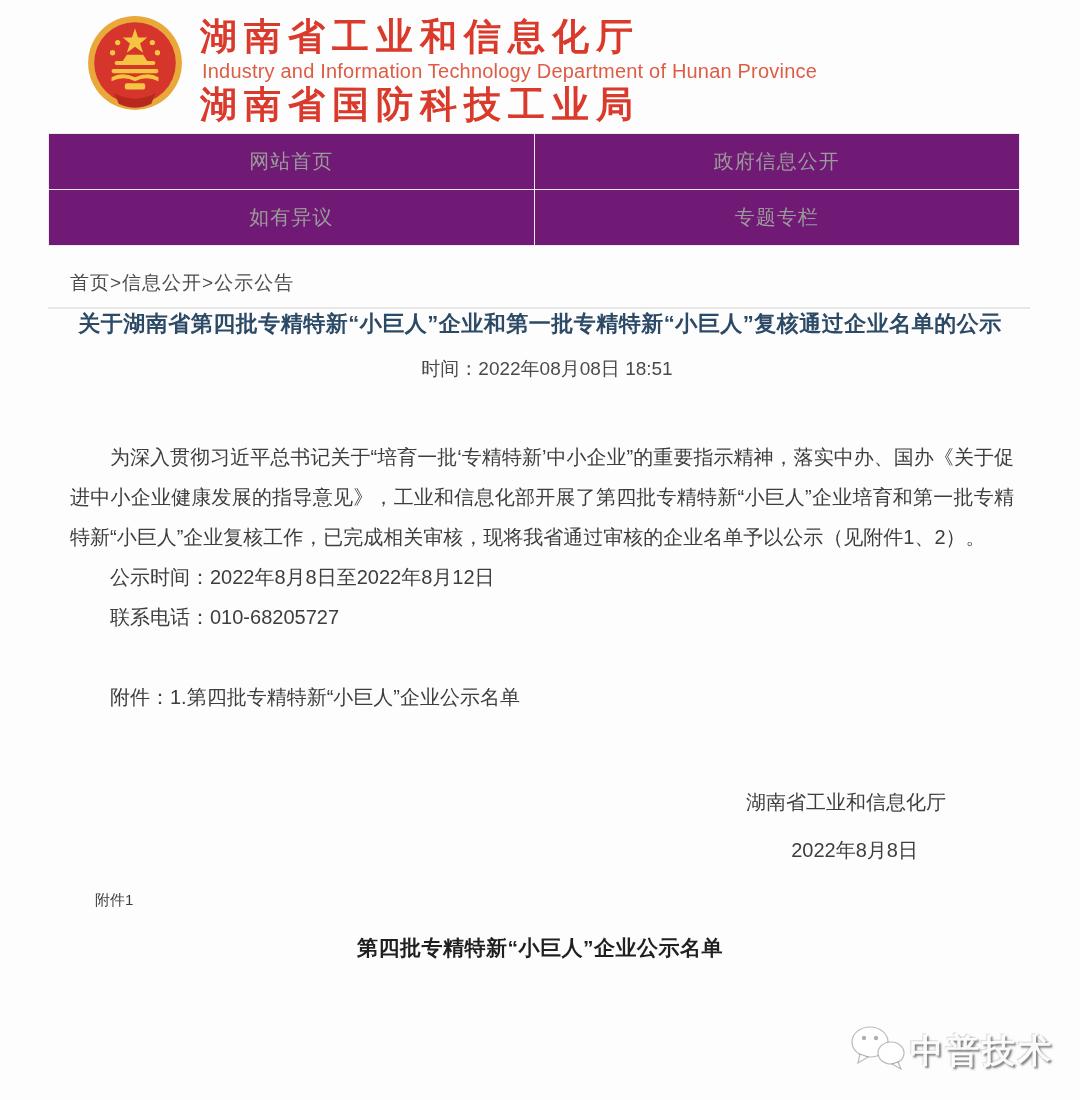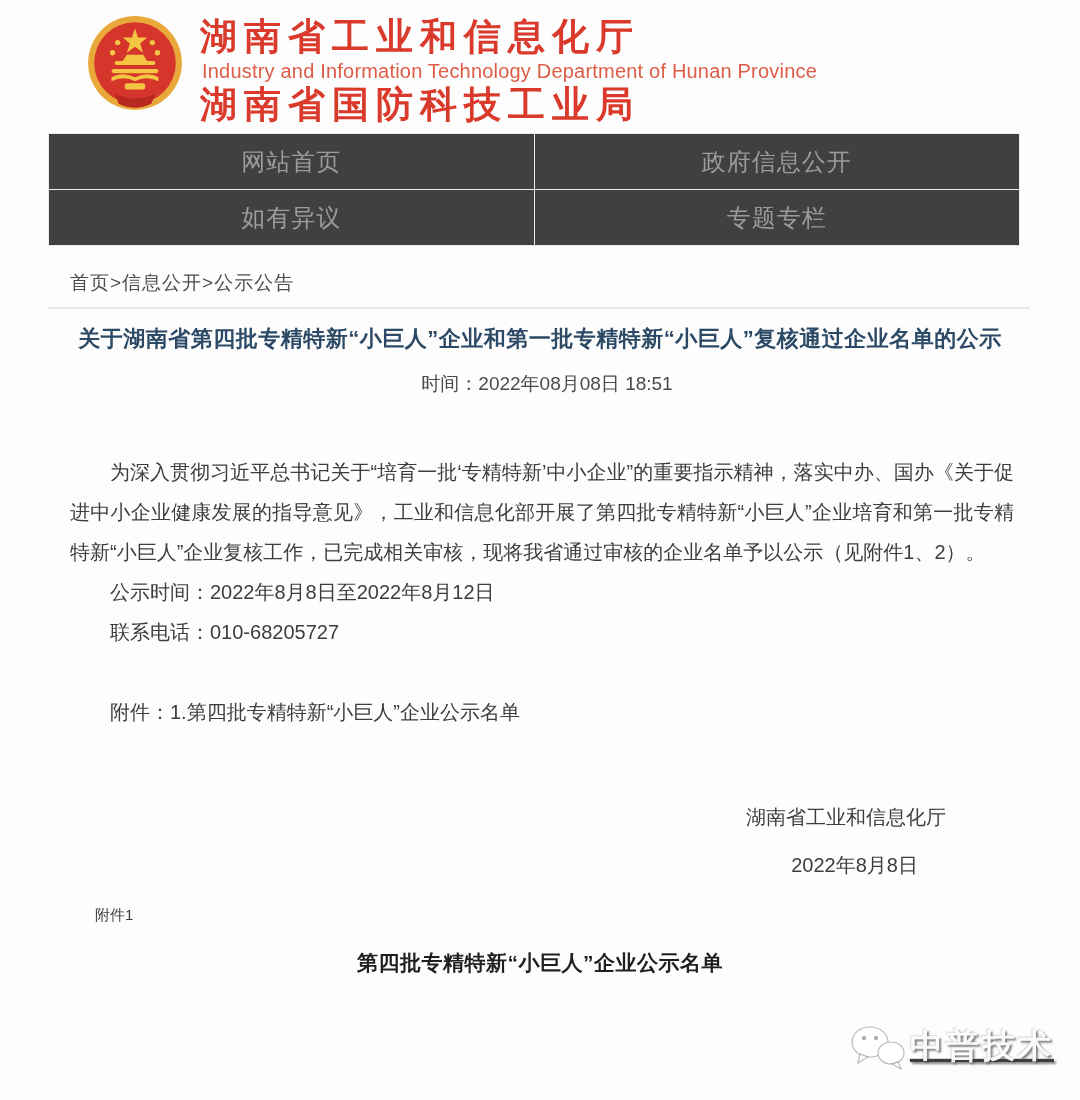--- a/index.html
+++ b/index.html
@@ -15,51 +15,50 @@
   .org1,.org2{
     font-size:37px;font-weight:bold;color:#d93a2b;letter-spacing:7px;line-height:1.05;
     white-space:nowrap;
   }
   .org-en{font-size:20px;color:#dd5c46;letter-spacing:0.2px;margin:3px 0 3px 2px;white-space:nowrap;}
   
   .nav{width:972px;margin-left:48px;margin-top:5px;}
   .nav-row{display:flex;}
   .nav-cell{
     flex:1;height:55px;display:flex;align-items:center;justify-content:center;
-    border:1px solid #ececec;background:#404040;
-    font-size:24px;color:#9b9b9b;cursor:pointer;letter-spacing:1px;text-align:center;
+    border:1px solid #ececec;background:#701a75;
+    font-size:20px;color:#9b9b9b;cursor:pointer;letter-spacing:1px;text-align:center;
   }
   .nav-cell + .nav-cell{border-left:none;}
   .nav-row2 .nav-cell{border-top:none;}
   
   .breadcrumb{margin:24px 0 0 70px;font-size:19px;color:#4c4c4c;letter-spacing:1px;}
   .divider{border-bottom:2px solid #e7e7e7;margin:11px 50px 0 48px;}
   
   .article-title{
-    text-align:center;margin-top:15px;font-size:22px;font-weight:bold;color:#2c4a66;
+    text-align:center;font-size:22px;font-weight:bold;color:#2c4a66;
     white-space:nowrap;letter-spacing:0.5px;
   }
   .article-time{text-align:center;margin-top:17px;font-size:19px;color:#4a4a4a;padding-left:14px;}
   .article-body{margin:55px 66px 0 70px;font-size:20px;line-height:40px;color:#3d3d3d;text-align:justify;}
   .article-body p{margin:0;text-indent:2em;}
   .info-line{text-indent:2em;}
   .attachments{display:flex;margin-top:40px;text-indent:0;}
   .attach-label{flex:0 0 auto;text-indent:2em;}
   .attach-items div{line-height:40px;}
   .signature-block{margin-top:72px;font-size:20px;color:#3d3d3d;}
   .signer{text-align:right;padding-right:68px;line-height:26px;}
   .sign-date{text-align:right;padding-right:96px;margin-top:22px;line-height:26px;}
   
   .annex-label{margin:28px 0 0 95px;font-size:15px;color:#3d3d3d;}
   .table-title{text-align:center;margin-top:24px;font-size:21px;font-weight:bold;color:#1f1f1f;letter-spacing:0.5px;}
   
   .watermark{
-    position:absolute;right:26px;bottom:26px;display:flex;align-items:flex-start;gap:4px;
+    position:absolute;right:26px;bottom:26px;display:flex;align-items:flex-end;gap:4px;
     pointer-events:none;
-    text-decoration:underline;
   }
   .watermark-text{
     font-size:33px;font-weight:bold;color:rgba(255,255,255,0.95);letter-spacing:3px;
     text-shadow:2px 2px 2px rgba(110,110,110,0.85), -1px -1px 1px rgba(160,160,160,0.4);
   }
 </style>
 </head>
 <body>
 
 <div class="site-header">

